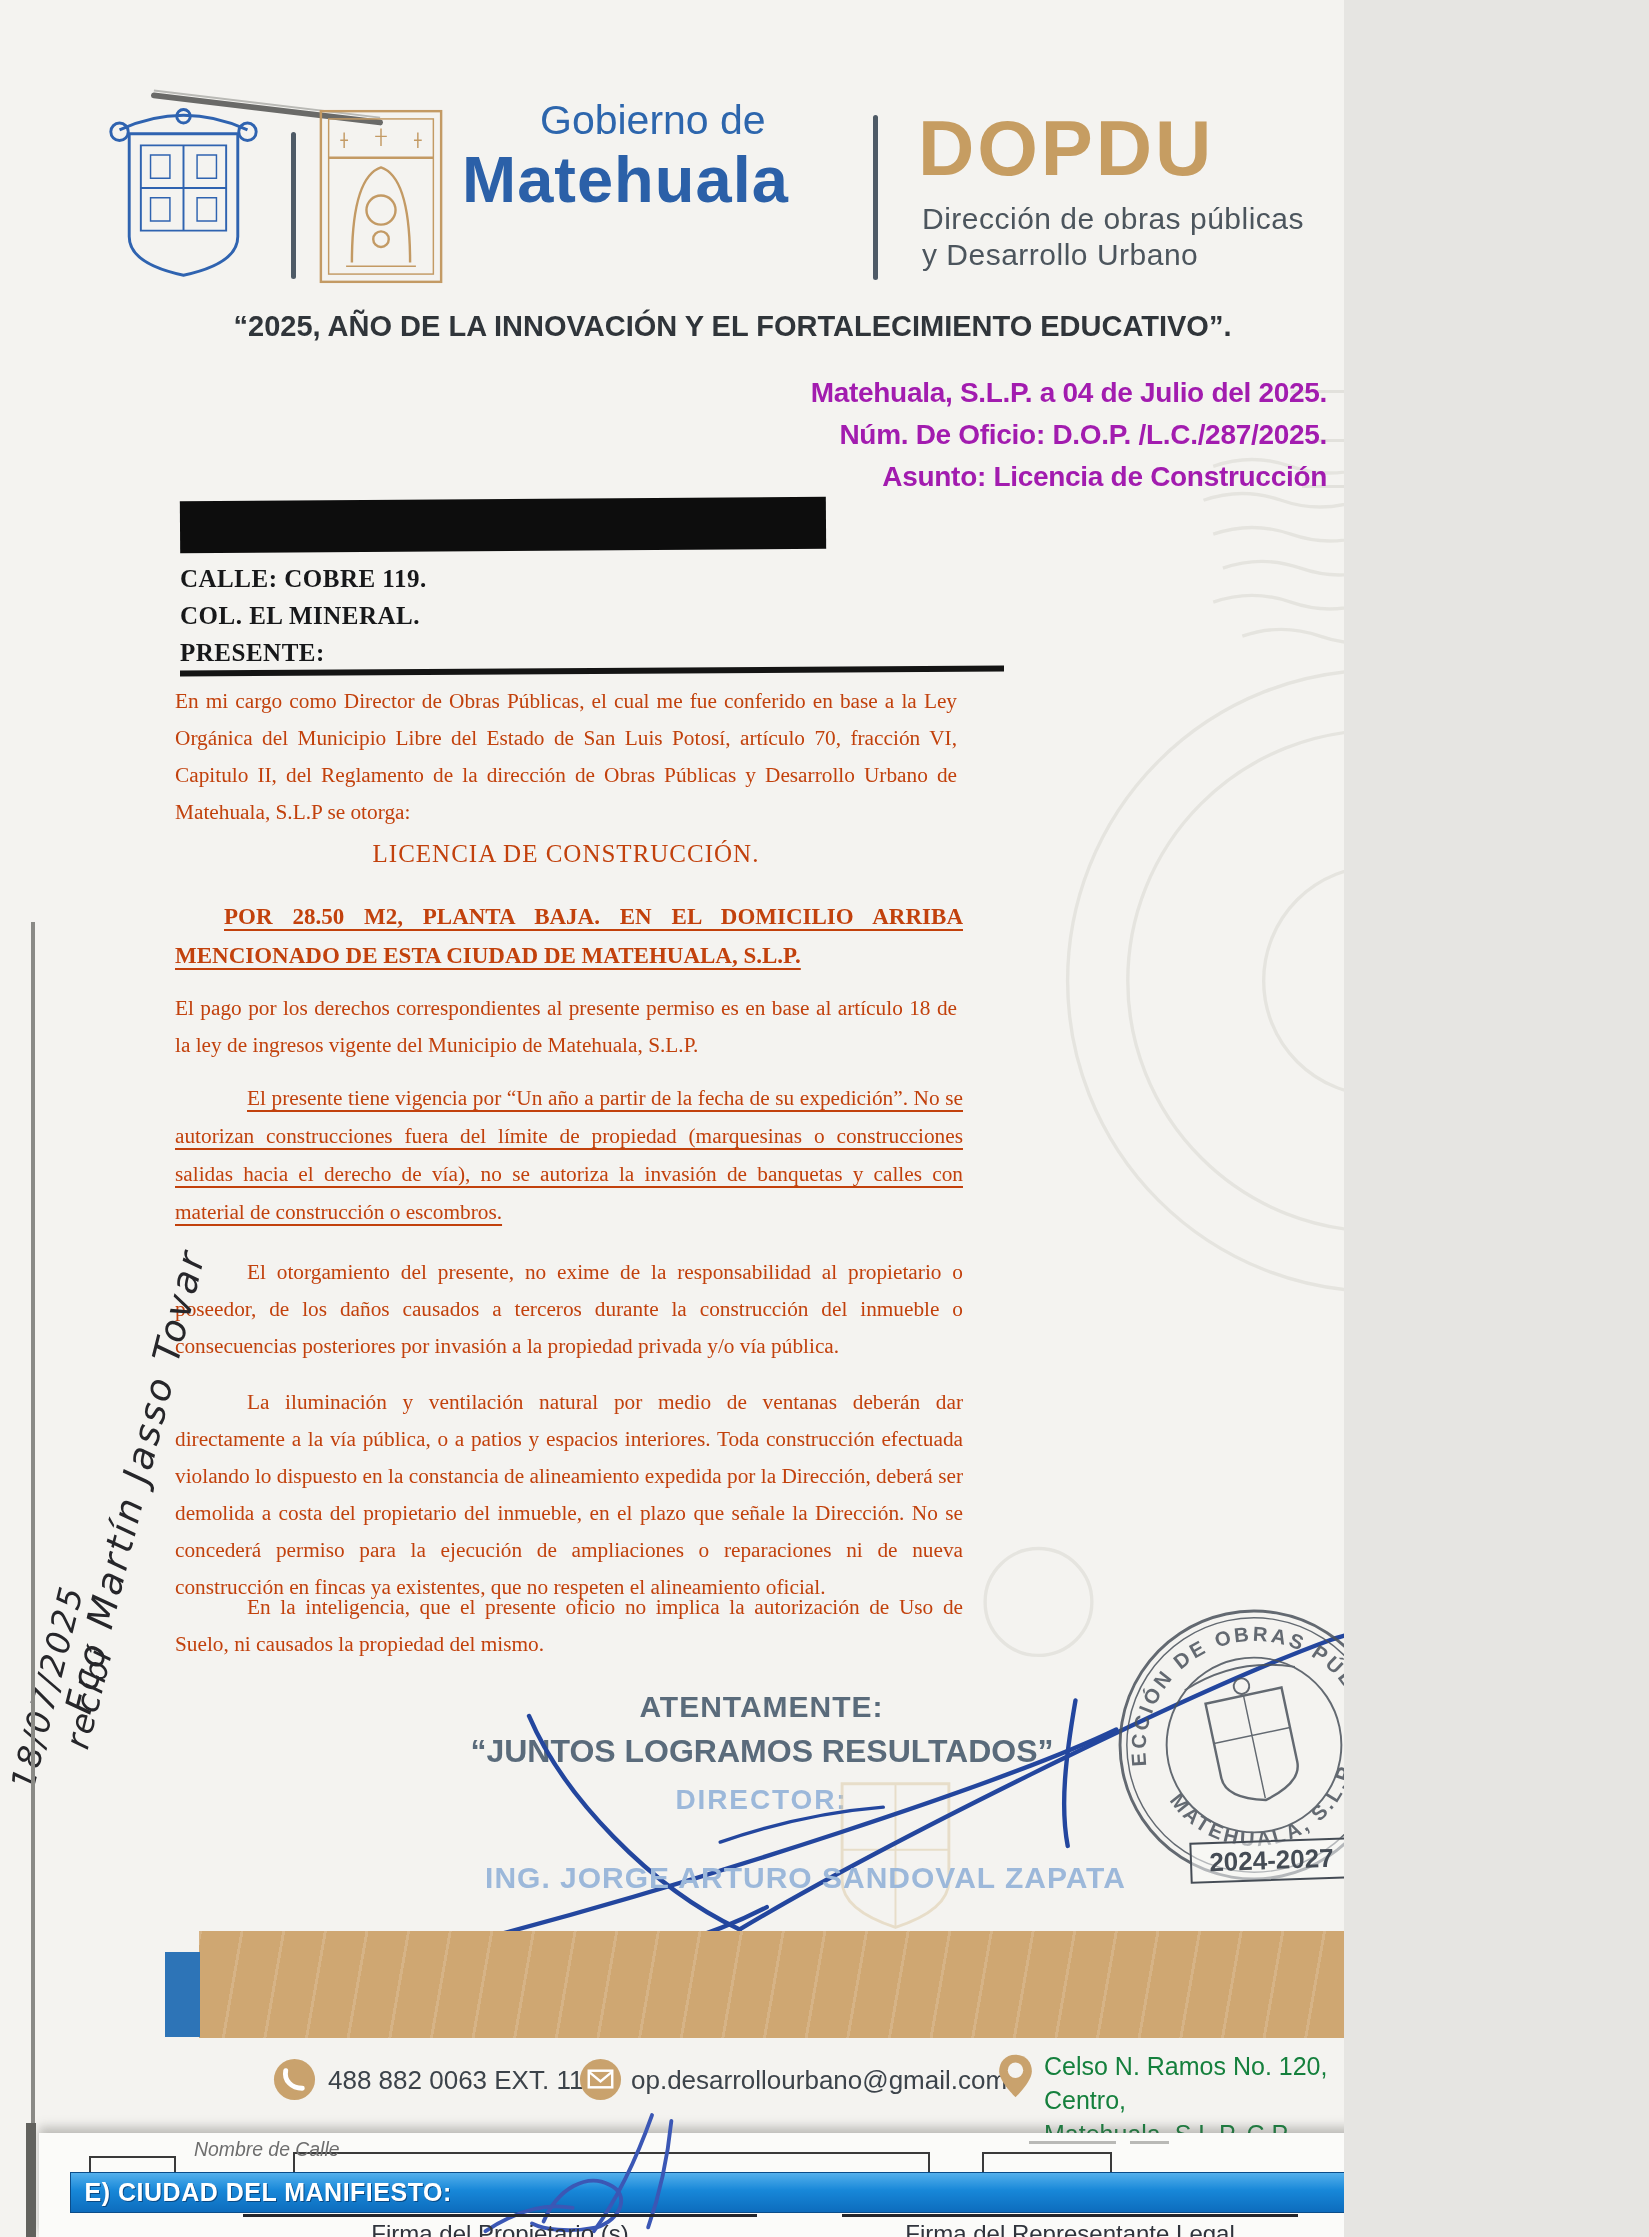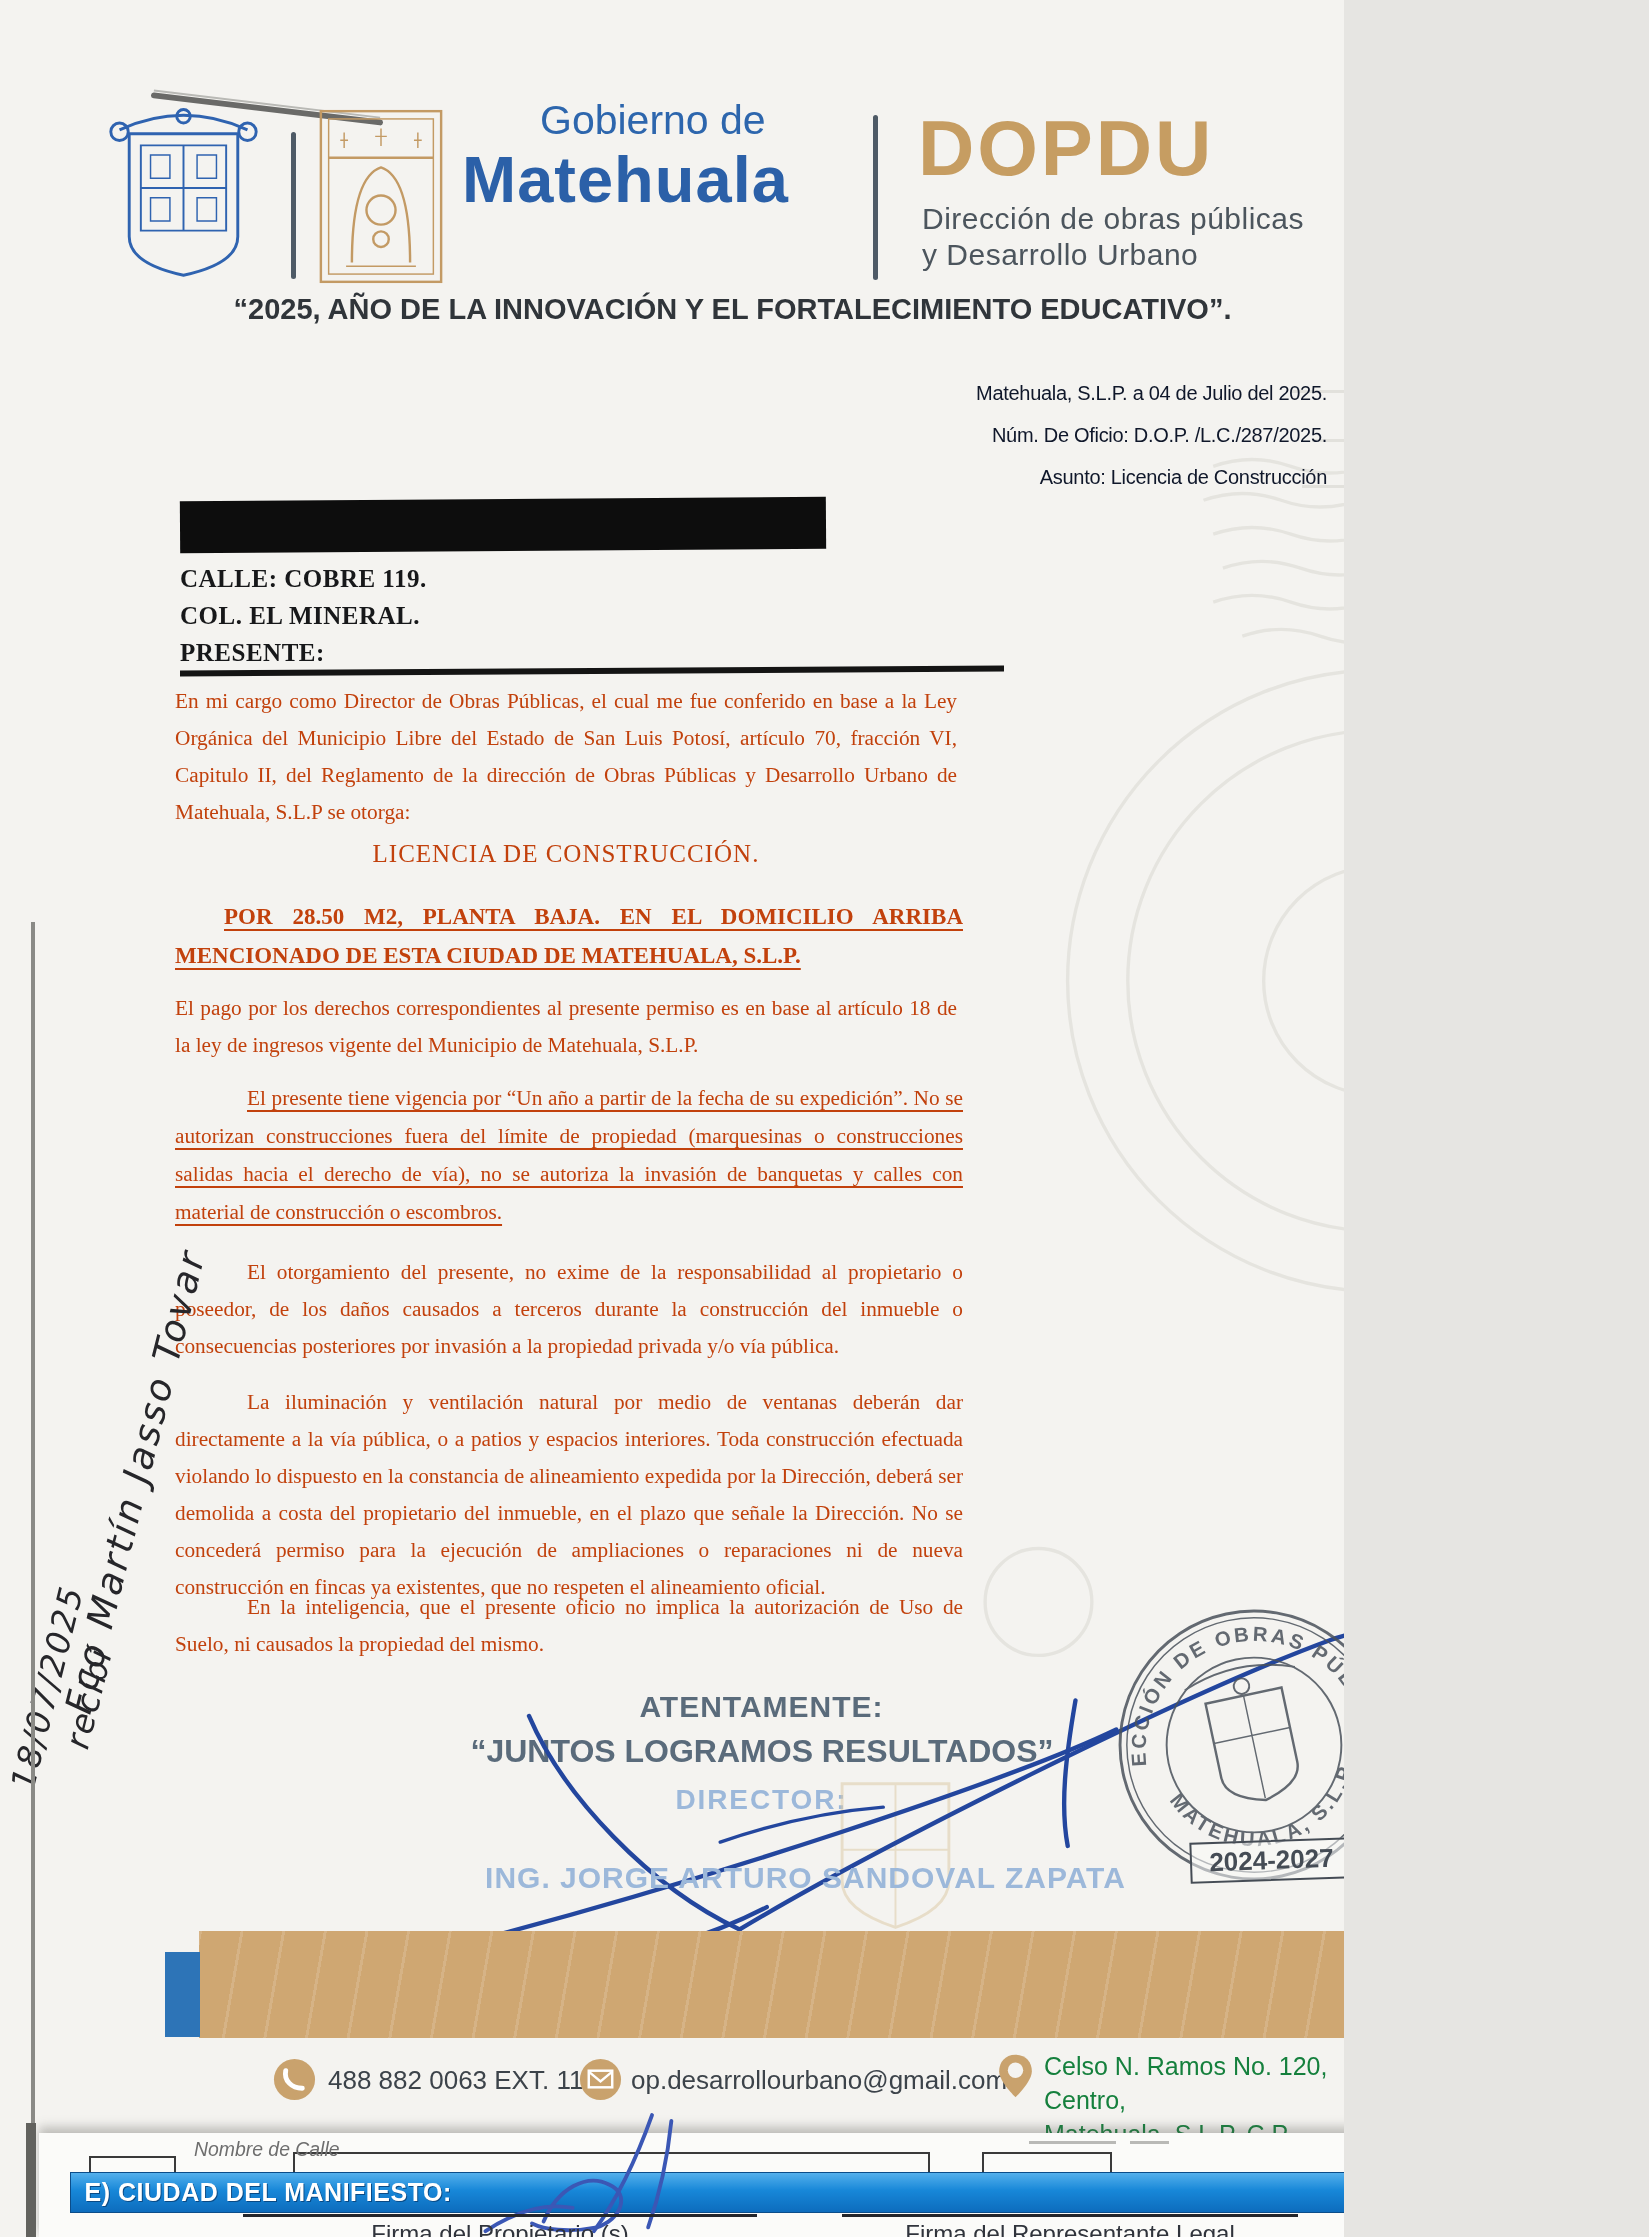--- a/index.html
+++ b/index.html
@@ -7,32 +7,32 @@
         font-family:"Liberation Sans",sans-serif;}
   .abs{position:absolute;}
   .serif{font-family:"Liberation Serif",serif;}
 
   
   .gov-small{left:540px;top:97px;font-size:41px;color:#2d66ad;font-weight:500;}
   .gov-big{left:462px;top:142px;font-size:65px;font-weight:bold;color:#2b60a8;letter-spacing:1px;}
   .sep{background:#4e5a66;width:4.9px;border-radius:2.9px;}
   .dopdu{left:918px;top:103px;font-size:78px;font-weight:bold;color:#c69d62;letter-spacing:2.9px;}
   .dept{left:922px;font-size:30px;color:#4c555d;font-weight:500;letter-spacing:0.5px;}
-  .slogan{left:165px;top:293px;width:1135px;text-align:center;font-size:29px;font-weight:bold;color:#30353a;}
+  .slogan{left:165px;top:310px;width:1135px;text-align:center;font-size:29px;font-weight:bold;color:#30353a;}
 
   
   .green-note{left:1351px;top:-13.6px;width:272px;text-align:center;color:#3fc571;transform:rotate(2deg);}
   .green-note .n1{font-size:146px;font-weight:bold;line-height:1.05;}
   .green-note .n2{font-size:78px;font-weight:bold;line-height:.85;transform:skewX(-8deg);letter-spacing:1.9px;}
   .red-note{left:1409px;top:349px;font-size:54px;color:#c84057;transform:rotate(-4deg);
             font-style:italic;letter-spacing:5.8px;font-weight:500;}
 
   
-  .meta{left:679px;top:372px;width:648px;text-align:right;font-size:20px;font-weight:normal;
-        color:#0f172a;line-height:42px;letter-spacing:-0.3px;}
+  .meta{left:679px;top:372px;width:648px;text-align:right;font-size:28px;font-weight:bold;
+        color:#a21caf;line-height:42px;letter-spacing:-0.3px;}
 
   
   .redact{left:180px;top:499px;width:646px;height:52px;background:#0d0d0d;transform:rotate(-.4deg);}
   .addr{left:180px;top:560px;font-size:25px;font-weight:600;line-height:37px;color:#17181a;letter-spacing:0.5px;}
   .present-line{left:180px;top:668px;width:824px;height:5.8px;background:#141414;transform:rotate(-.35deg);}
 
   
   .para{position:absolute;left:175px;width:782px;font-family:"Liberation Serif",serif;
         font-size:21.3px;line-height:37px;text-align:justify;color:#c2410c;}
   .indent{text-indent:72px;}

